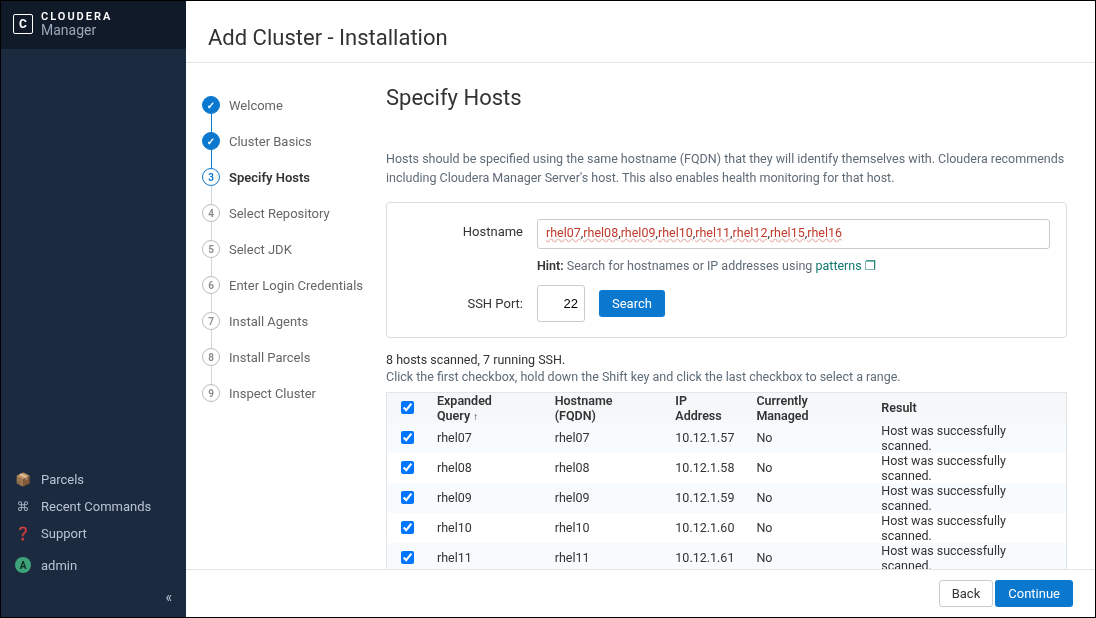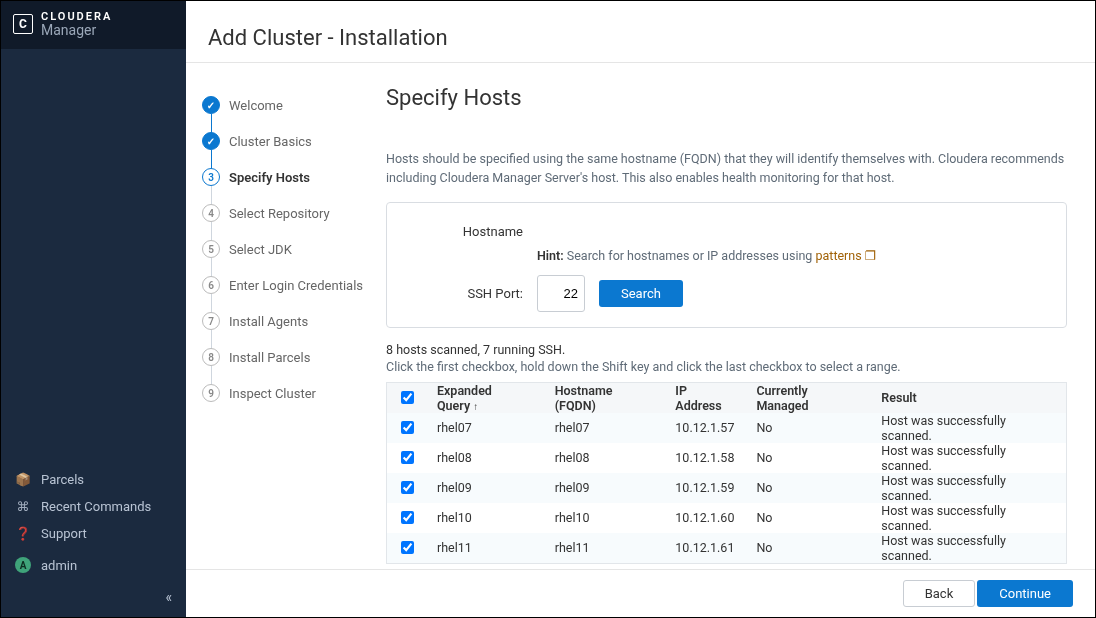--- a/index.html
+++ b/index.html
@@ -83,29 +83,29 @@
   .form-row .lbl { width:120px; text-align:right; font-size:13px; color:#333; padding-top:5px;}
   .hostname-input {
     flex:1; min-height:30px; border:1px solid #c8cdd3; border-radius:3px; padding:5px 8px;
     font-size:12.5px; font-family:inherit; resize:vertical; max-width:520px;
   }
   .hostname-input .red { color:#c0392b; text-decoration:underline; text-decoration-color:#c0392b55; text-decoration-style:wavy;}
   .hint-row { display:flex; gap:14px; margin-bottom:12px; align-items:center;}
   .hint-row .spacer { width:120px; }
   .hint-row .hint { font-size:12.5px; color:#5f6b77; }
   .hint-row .hint b { color:#333; font-weight:600;}
-  .hint-row a { color:#a16207; text-decoration:none; }
+  .hint-row a { color:#0f766e; text-decoration:none; }
   .ssh-row { display:flex; align-items:center; gap:14px;}
   .ssh-row .lbl { width:120px; text-align:right; font-size:13px; }
   .ssh-port {
     width:48px; border:1px solid #c8cdd3; border-radius:3px; padding:10px 6px; text-align:right; font-size:13px;
   }
   .btn {
     display:inline-flex; align-items:center; justify-content:center;
-    padding:5px 21px; border-radius:3px; font-size:13px; cursor:pointer; border:1px solid transparent;
+    padding:5px 12px; border-radius:3px; font-size:13px; cursor:pointer; border:1px solid transparent;
   }
   .btn-primary { background:#0b78d0; color:#fff; }
   .btn-default { background:#fff; border-color:#c8cdd3; color:#333; }
 
   .scan-summary { font-size:12.5px; color:#333; margin-bottom:2px;}
   .scan-hint { font-size:12.5px; color:#5f6b77; margin-bottom:8px;}
 
   table.hosts { width:100%; border:1px solid #e2e6ea; border-collapse:collapse; font-size:12.5px;}
   table.hosts th, table.hosts td { padding:0 10px; text-align:left; }
   table.hosts thead th { background:#f5f7f9; color:#333; font-weight:600; }
@@ -209,20 +209,21 @@
           </div>
         </div>
 
       <div class="panel">
         <h2>Specify Hosts</h2>
         <div class="help">Hosts should be specified using the same hostname (FQDN) that they will identify themselves with. Cloudera recommends including Cloudera Manager Server's host. This also enables health monitoring for that host.</div>
 
         <div class="search-box">
           <div class="form-row">
             <div class="lbl">Hostname</div>
+            <div class="hostname-input" contenteditable="true" id="hostname-input" style=""><span class="red">rhel07</span>,<span class="red">rhel08</span>,<span class="red">rhel09</span>,<span class="red">rhel10</span>,<span class="red">rhel11</span>,<span class="red">rhel12</span>,<span class="red">rhel15</span>,<span class="red">rhel16</span></div>
           </div>
           <div class="hint-row">
             <div class="spacer"></div>
             <div class="hint">
               <b>Hint:</b><span> Search for hostnames or IP addresses using </span><a href="#"><span>patterns</span> <span>❐</span></a>
             </div>
           </div>
           <div class="ssh-row">
             <div class="lbl">SSH Port:</div>
             <input class="ssh-port" value="22" style="">

